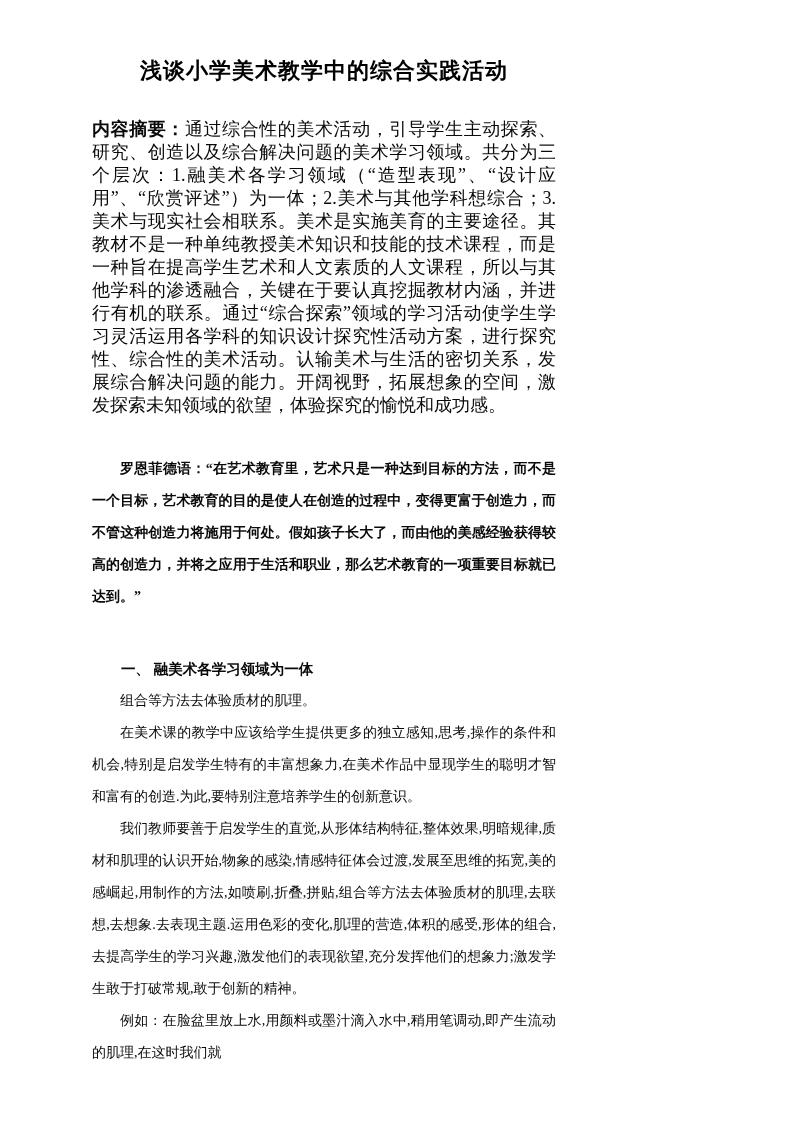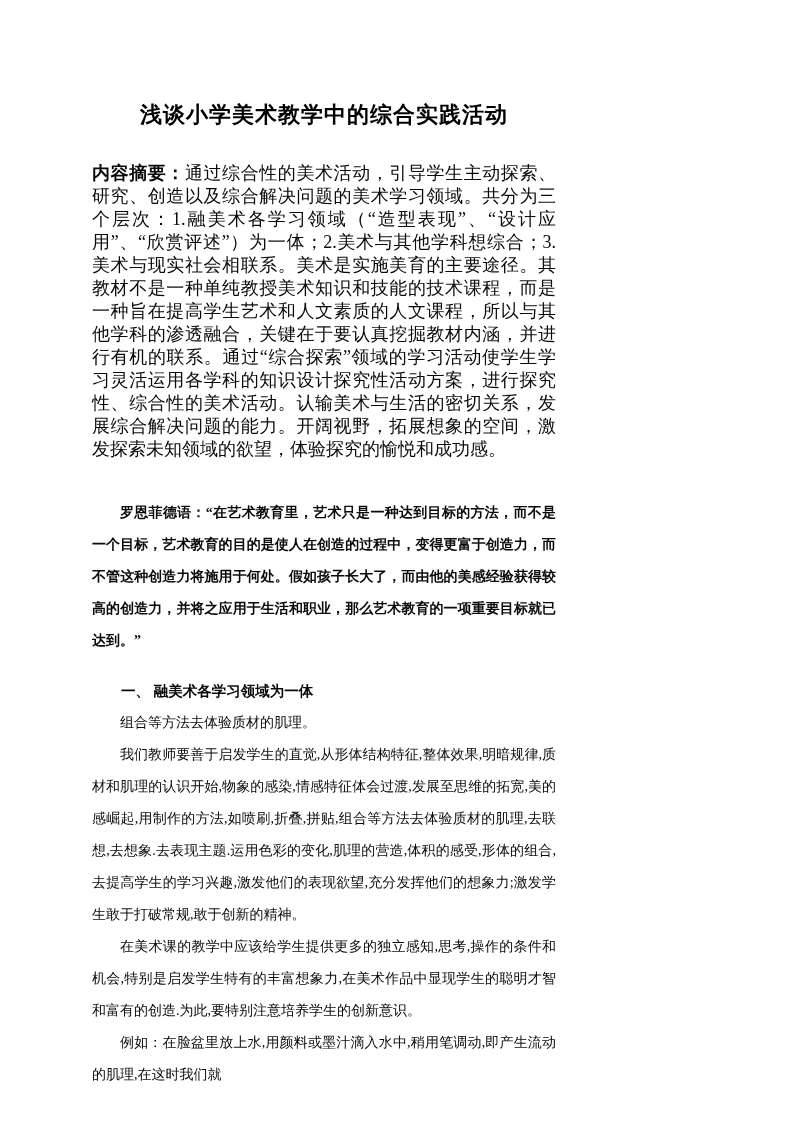--- a/index.html
+++ b/index.html
@@ -7,21 +7,21 @@
   body {
     width: 800px;
     font-family: "Liberation Serif", "DejaVu Serif", serif;
     color: #000;
   }
   .page {
     position: relative;
     width: 648px;
     height: 1131px;
     background: #ffffff;
-    padding: 100px 92px 0 92px;
+    padding: 56px 92px 0 92px;
     overflow: hidden;
   }
   .doc-title {
     font-size: 22px;
     font-weight: bold;
     text-align: center;
     line-height: 30px;
     margin-bottom: 32px;
     letter-spacing: 1px;
   }
@@ -42,40 +42,40 @@
     color: #0a0a0a;
   }
   .intro-gap {
     margin-top: 36px;
     font-weight: bold;
   }
   .section-heading {
     font-size: 14.5px;
     font-weight: bold;
     line-height: 32px;
-    margin-top: 18px;
+    margin-top: 40px;
     text-indent: 2em;
     color: #0a0a0a;
   }
 </style>
 </head>
 <body>
 
 <div class="page">
 
   <h1 class="doc-title">浅谈小学美术教学中的综合实践活动</h1>
 
   <p class="abstract"><span class="abstract-label">内容摘要：</span><span>通过综合性的美术活动，引导学生主动探索、研究、创造以及综合解决问题的美术学习领域。共分为三个层次：1.融美术各学习领域（“造型表现”、“设计应用”、“欣赏评述”）为一体；2.美术与其他学科想综合；3.美术与现实社会相联系。美术是实施美育的主要途径。其教材不是一种单纯教授美术知识和技能的技术课程，而是一种旨在提高学生艺术和人文素质的人文课程，所以与其他学科的渗透融合，关键在于要认真挖掘教材内涵，并进行有机的联系。通过“综合探索”领域的学习活动使学生学习灵活运用各学科的知识设计探究性活动方案，进行探究性、综合性的美术活动。认输美术与生活的密切关系，发展综合解决问题的能力。开阔视野，拓展想象的空间，激发探索未知领域的欲望，体验探究的愉悦和成功感。</span></p>
 
   <p class="para intro-gap">罗恩菲德语：“在艺术教育里，艺术只是一种达到目标的方法，而不是一个目标，艺术教育的目的是使人在创造的过程中，变得更富于创造力，而不管这种创造力将施用于何处。假如孩子长大了，而由他的美感经验获得较高的创造力，并将之应用于生活和职业，那么艺术教育的一项重要目标就已达到。”</p>
 
 
   <h2 class="section-heading">一、 融美术各学习领域为一体</h2>
 
   <p class="para">组合等方法去体验质材的肌理。</p>
 
+  <p class="para">在美术课的教学中应该给学生提供更多的独立感知,思考,操作的条件和机会,特别是启发学生特有的丰富想象力,在美术作品中显现学生的聪明才智和富有的创造.为此,要特别注意培养学生的创新意识。</p>
+
   <p class="para">我们教师要善于启发学生的直觉,从形体结构特征,整体效果,明暗规律,质材和肌理的认识开始,物象的感染,情感特征体会过渡,发展至思维的拓宽,美的感崛起,用制作的方法,如喷刷,折叠,拼贴,组合等方法去体验质材的肌理,去联想,去想象.去表现主题.运用色彩的变化,肌理的营造,体积的感受,形体的组合,去提高学生的学习兴趣,激发他们的表现欲望,充分发挥他们的想象力;激发学生敢于打破常规,敢于创新的精神。</p>
-
-  <p class="para">在美术课的教学中应该给学生提供更多的独立感知,思考,操作的条件和机会,特别是启发学生特有的丰富想象力,在美术作品中显现学生的聪明才智和富有的创造.为此,要特别注意培养学生的创新意识。</p>
 
   <p class="para">例如：在脸盆里放上水,用颜料或墨汁滴入水中,稍用笔调动,即产生流动的肌理,在这时我们就</p>
 
 </div>
 
 </body></html>

